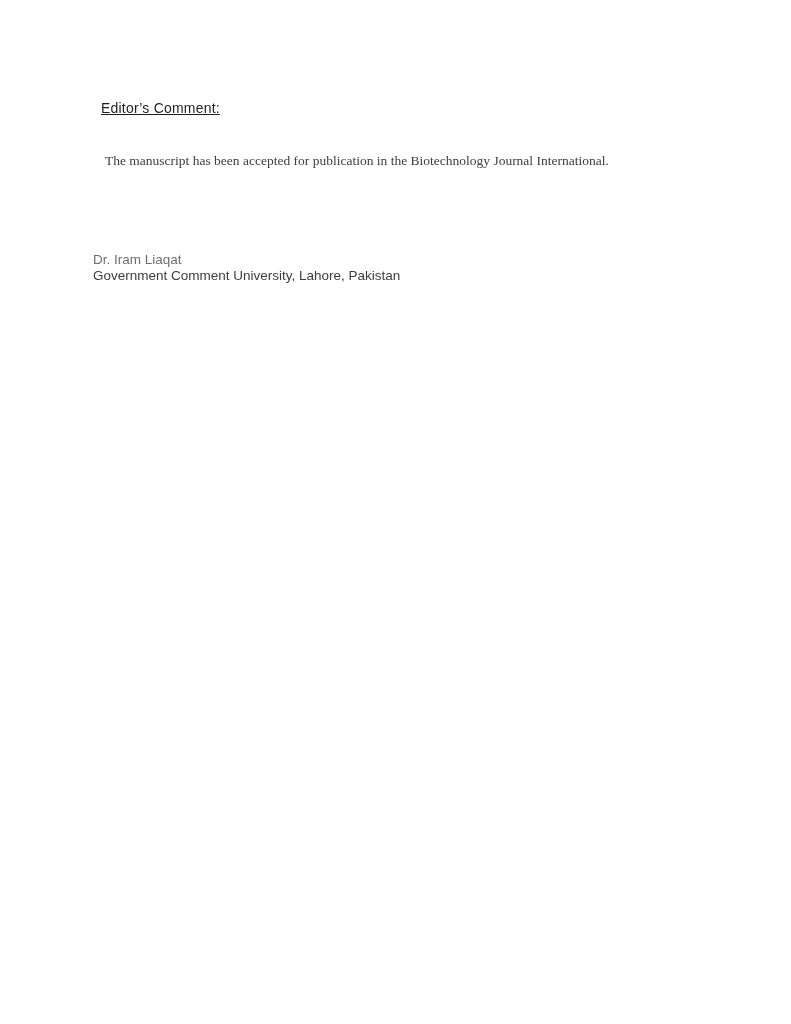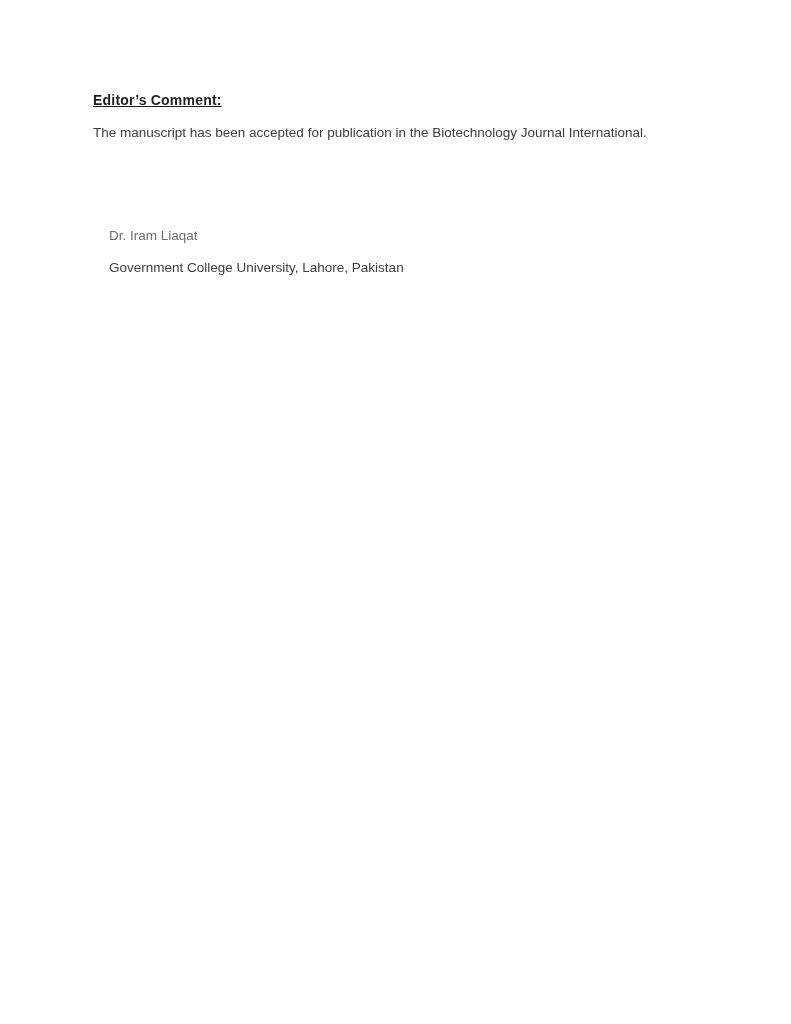--- a/index.html
+++ b/index.html
@@ -16,40 +16,41 @@
     overflow: hidden;
   }
   .content {
     position: absolute;
     left: 93px;
     top: 92px;
     width: 620px;
   }
   .section-heading {
     font-size: 14px;
-    font-weight: bold;
+    font-weight: normal;
     color: #1f1f1f;
     text-decoration: underline;
     letter-spacing: 0.2px;
-    margin: 0;
+    margin: 8px;
     line-height: 16px;
   }
   .body-text {
     font-size: 13.5px;
     color: #3d3d3d;
-    margin: 0;
+    margin: 12px;
     line-height: 16px;
+    font-family: Liberation Serif, serif;
   }
   .gap-heading-to-body { height: 17px; }
   .gap-between-sections { height: 53px; }
   .gap-details-heading-to-lines { height: 18px; }
   .details-line {
     font-size: 13.5px;
     color: #3d3d3d;
-    margin: 16px;
+    margin: 0;
     line-height: 16px;
   }
   .details-line.muted {
     color: #6e6e6e;
   }
 </style>
 </head>
 <body>
 
 <div class="page">
@@ -59,17 +60,17 @@
       <h2 class="section-heading">Editor’s Comment:</h2>
       <div class="gap-heading-to-body"></div>
       <p class="body-text">The manuscript has been accepted for publication in the Biotechnology Journal International.</p>
     </div>
 
     <div class="gap-between-sections"></div>
 
     <div>
       <div class="gap-details-heading-to-lines"></div>
       <p class="details-line muted">Dr. Iram Liaqat</p>
-      <p class="details-line">Government College University, Lahore, Pakistan</p>
+      <p class="details-line">Government Comment University, Lahore, Pakistan</p>
     </div>
 
   </div>
 </div>
 
 </body></html>

